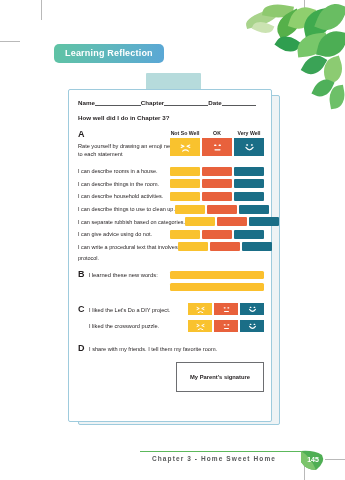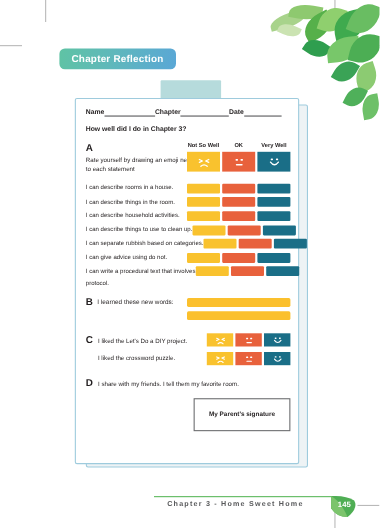--- a/index.html
+++ b/index.html
@@ -124,21 +124,21 @@
   <div class="leaf" style="left:86px;top:2px;width:24px;height:30px;background:#69bd62;transform:rotate(22deg);"></div>
   <div class="leaf" style="left:44px;top:36px;width:22px;height:16px;background:#2f9e4f;transform:rotate(34deg);"></div>
   <div class="leaf" style="left:64px;top:34px;width:30px;height:22px;background:#78c76a;transform:rotate(-6deg);"></div>
   <div class="leaf" style="left:86px;top:30px;width:26px;height:28px;background:#4cae54;transform:rotate(14deg);"></div>
   <div class="leaf" style="left:72px;top:54px;width:18px;height:22px;background:#3aa356;transform:rotate(30deg);"></div>
   <div class="leaf" style="left:90px;top:58px;width:20px;height:24px;background:#8ccb72;transform:rotate(-18deg);"></div>
   <div class="leaf" style="left:82px;top:78px;width:16px;height:20px;background:#4fb05a;transform:rotate(26deg);"></div>
   <div class="leaf" style="left:96px;top:86px;width:16px;height:22px;background:#6dc068;transform:rotate(-10deg);"></div>
 </div>
 
-<div class="badge">Chapter Reflection</div>
+<div class="badge">Learning Reflection</div>
 
 <div class="tab"></div>
 <div class="card-back"></div>
 
 <div class="card">
   <div class="card-inner">
 
     <div class="idline">
       <span class="lbl">Name</span>
       <span class="rule" style="width:46px;">&nbsp;</span>

